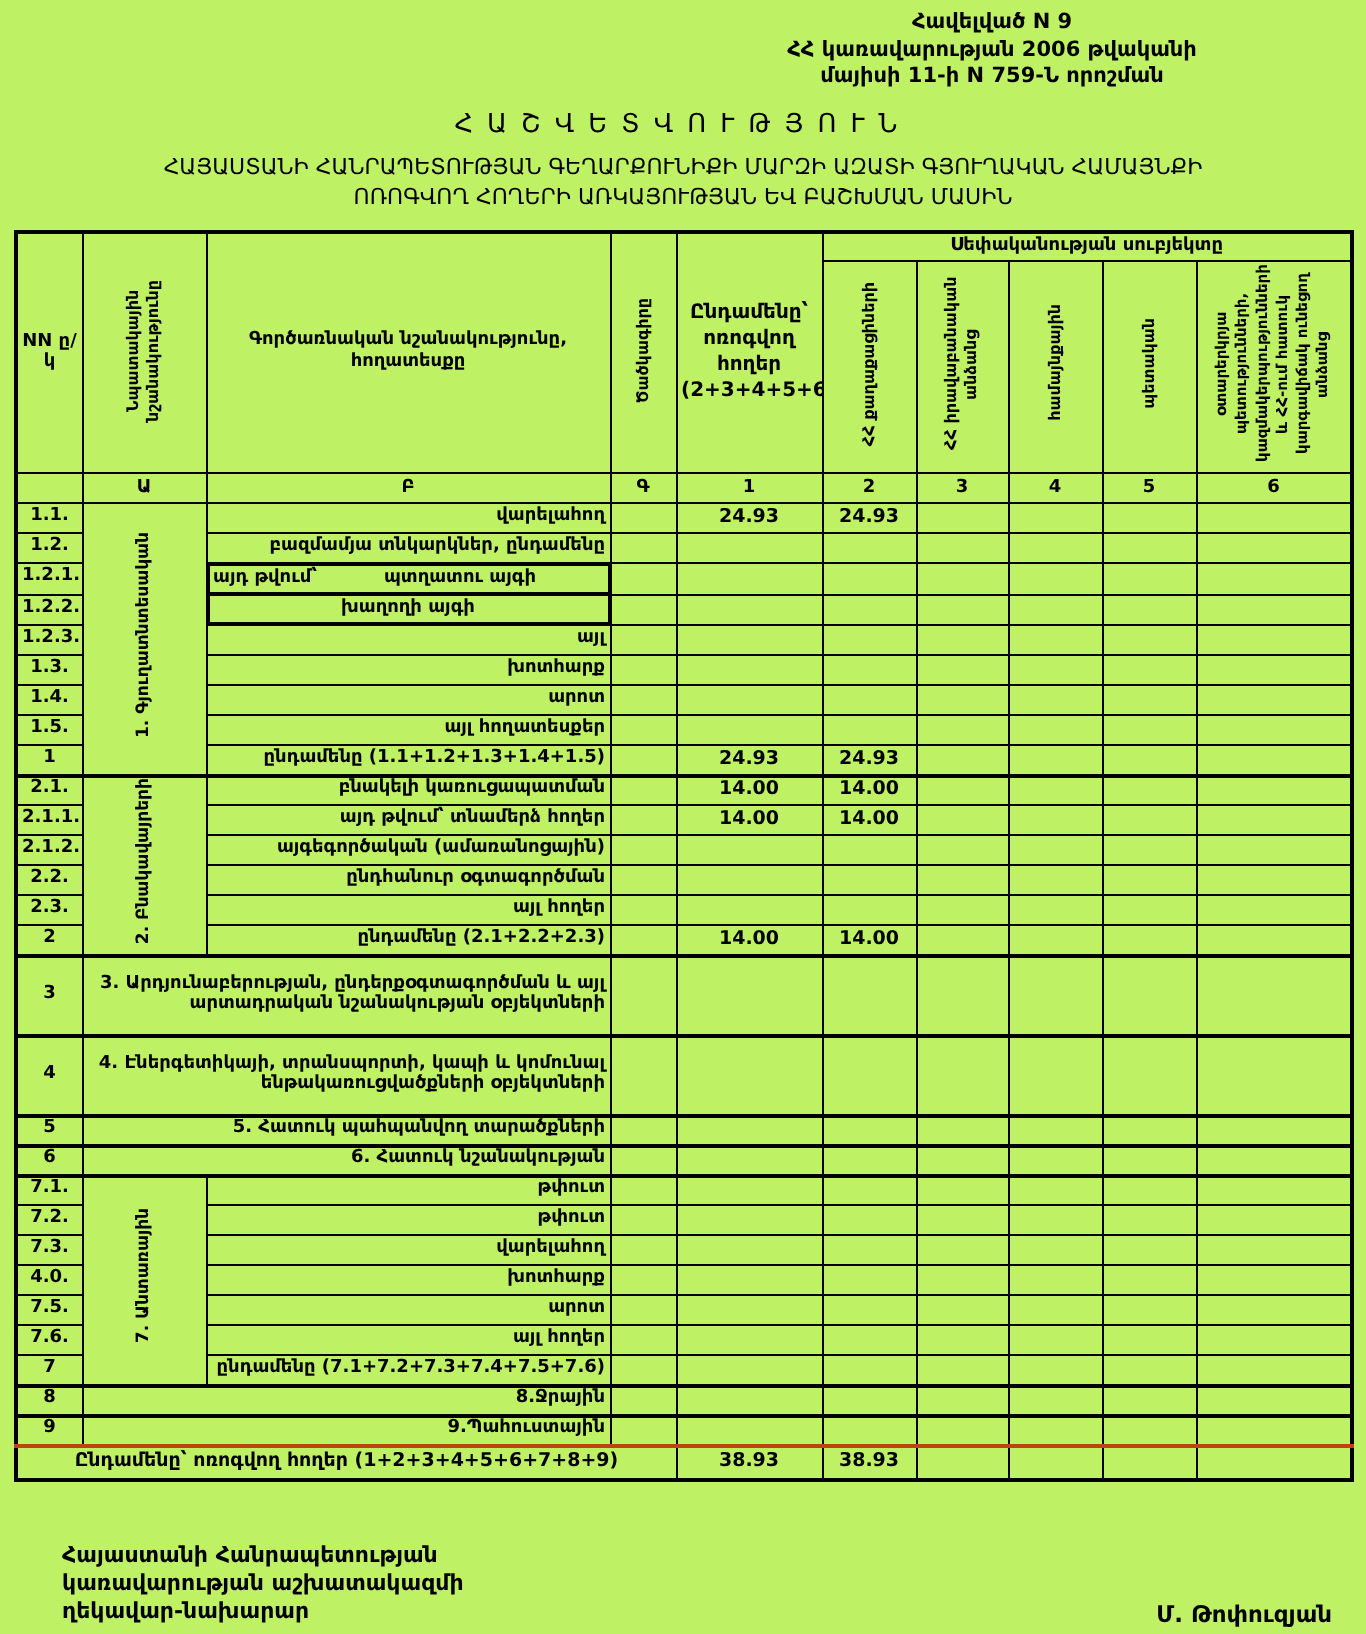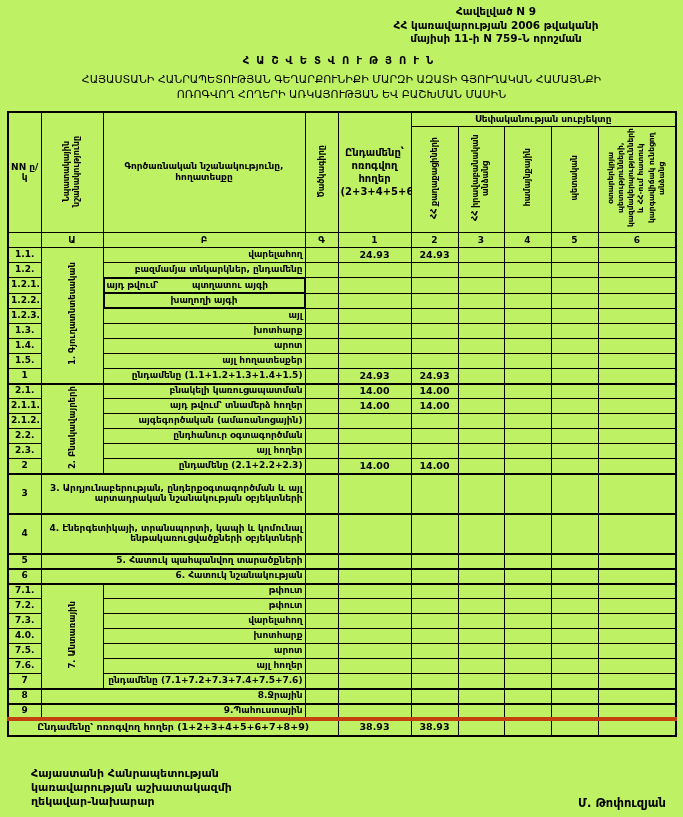--- a/index.html
+++ b/index.html
@@ -3,21 +3,21 @@
 <meta charset="utf-8">
 <style>
   html,body{margin:0;padding:0;background:#e8e8e8;}
   .page{
     width:683px;height:817px;margin:0 auto;background:#bef264;
     font-family:"DejaVu Sans",sans-serif;color:#000;position:relative;
     box-sizing:border-box;padding:3px 7px;overflow:hidden;
   }
   .annex{width:360px;margin-left:auto;text-align:center;
     font-size:10.5px;font-weight:bold;line-height:1.3;margin-top:2px;}
-  .doc-title{text-align:center;font-size:10px;font-weight:bold;
+  .doc-title{text-align:center;font-size:13px;font-weight:normal;
     letter-spacing:7px;margin-top:9px;}
   .doc-subtitle{text-align:center;font-size:11px;font-weight:normal;
     line-height:1.35;margin-top:7px;}
   table.report{border-collapse:collapse;border:2px solid #000;margin-top:8px;
     table-layout:fixed;width:668px;}
   table.report th,table.report td{
     border:1px solid #000;font-weight:bold;padding:0 2px;overflow:hidden;
     vertical-align:middle;box-sizing:border-box;}
   .h-group th{font-size:9px;height:15px;}
   .h-vert th{height:106px;text-align:center;}
@@ -32,21 +32,21 @@
   tbody td{height:15px;font-size:9px;line-height:1.1;}
   td.nn{text-align:center;}
   td.code{text-align:center;}
   td.val{text-align:center;font-size:9.5px;}
   td.label{text-align:right;}
   td.section-cell{text-align:center;}
   .label-flex{display:flex;align-items:center;}
   .label-flex .l2{margin:0 auto;}
   tr.tall td{height:40px;}
   tr.thick-top td{border-top:2px solid #000;}
-  tr.grand td{border-top:4px solid #c2410c;border-bottom:2px solid #000;height:17px;}
+  tr.grand td{border-top:2px solid #c2410c;border-bottom:2px solid #000;height:17px;}
   td.grand-label{text-align:center;font-size:9.5px;}
   .footer{display:flex;justify-content:space-between;align-items:flex-end;
     margin-top:30px;padding:0 10px 0 24px;}
   .footer-left{font-size:11px;font-weight:bold;line-height:1.3;}
   .signature{font-size:11.5px;font-weight:bold;}
 </style>
 </head>
 <body>
 
 <div class="page">

